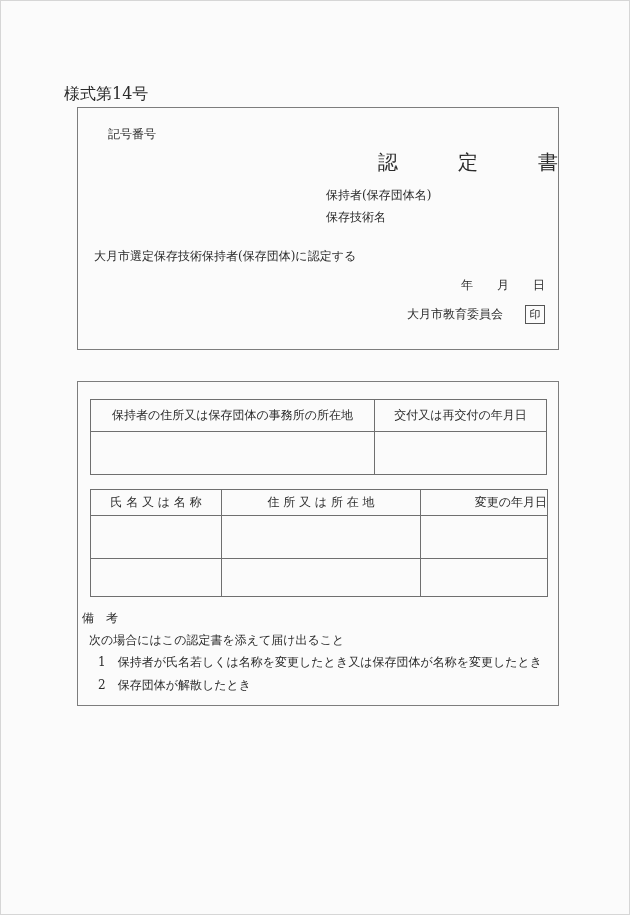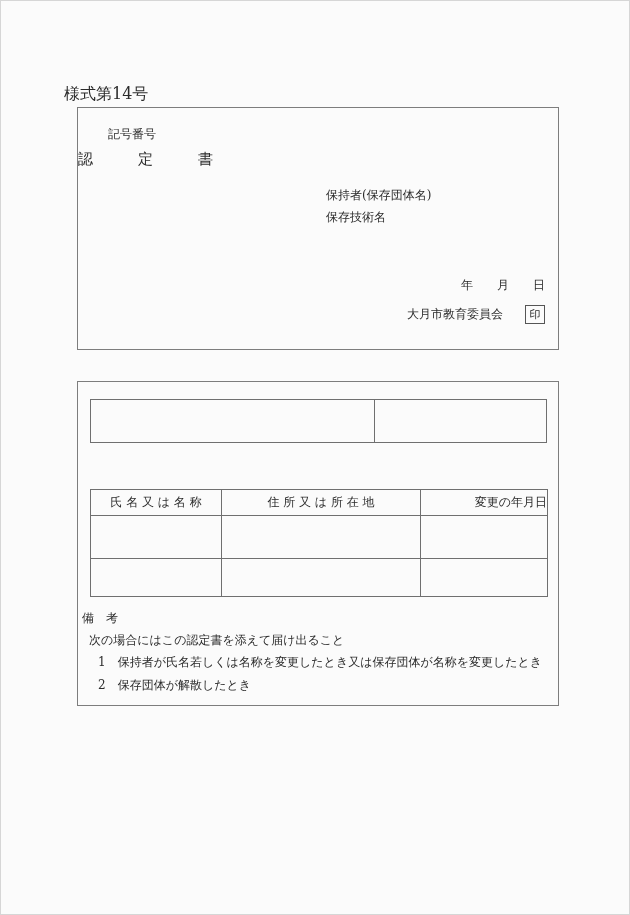--- a/index.html
+++ b/index.html
@@ -22,21 +22,21 @@
 
   
   .form-number{left:64px;top:84px;font-size:16px;}
 
   
   .box1{
     left:77px;top:107px;width:480px;height:241px;
     border:1px solid #7d7d7d;background:#fbfbfb;
   }
   .sym-label{left:30px;top:19px;}
-  .cert-title{left:0;top:42px;width:100%;text-align:left;font-size:15px;}
+  .cert-title{left:0;top:42px;width:100%;text-align:right;font-size:20px;}
   .holder-label{left:248px;top:80px;}
   .technique-label{left:248px;top:102px;}
   .certify-line{left:16px;top:141px;}
   .date-line{right:13px;top:170px;}
   .issuer-row{right:13px;top:197px;display:flex;align-items:center;gap:22px;}
   .issuer-name{white-space:nowrap;text-align:center;}
   .seal-box{
     width:18px;height:17px;border:1px solid #555;
     display:flex;align-items:center;justify-content:center;
     font-size:11px;line-height:1;background:#fbfbfb;
@@ -80,31 +80,36 @@
 
 <div class="page">
 
   <div class="abs form-number">様式第14号</div>
 
   <div class="abs box1">
     <div class="abs sym-label">記号番号</div>
     <div class="abs cert-title">認　　　定　　　書</div>
     <div class="abs holder-label">保持者(保存団体名)</div>
     <div class="abs technique-label">保存技術名</div>
+    <div class="abs certify-line">大月市選定保存技術保持者(保存団体)に認定する</div>
     <div class="abs date-line">年　　月　　日</div>
     <div class="abs issuer-row">
       <span class="issuer-name">大月市教育委員会</span>
       <span class="seal-box">印</span>
     </div>
   </div>
 
   <div class="abs box2">
 
     <table class="doc table1">
       <tbody>
+          <tr class="hrow">
+        <td class="c1">保持者の住所又は保存団体の事務所の所在地</td>
+        <td class="c2">交付又は再交付の年月日</td>
+      </tr>
       <tr class="drow">
         <td class="c1"></td>
         <td class="c2"></td>
       </tr>
     </tbody>
       </table>
 
     <table class="doc table2">
       <tbody>
           <tr class="hrow">

